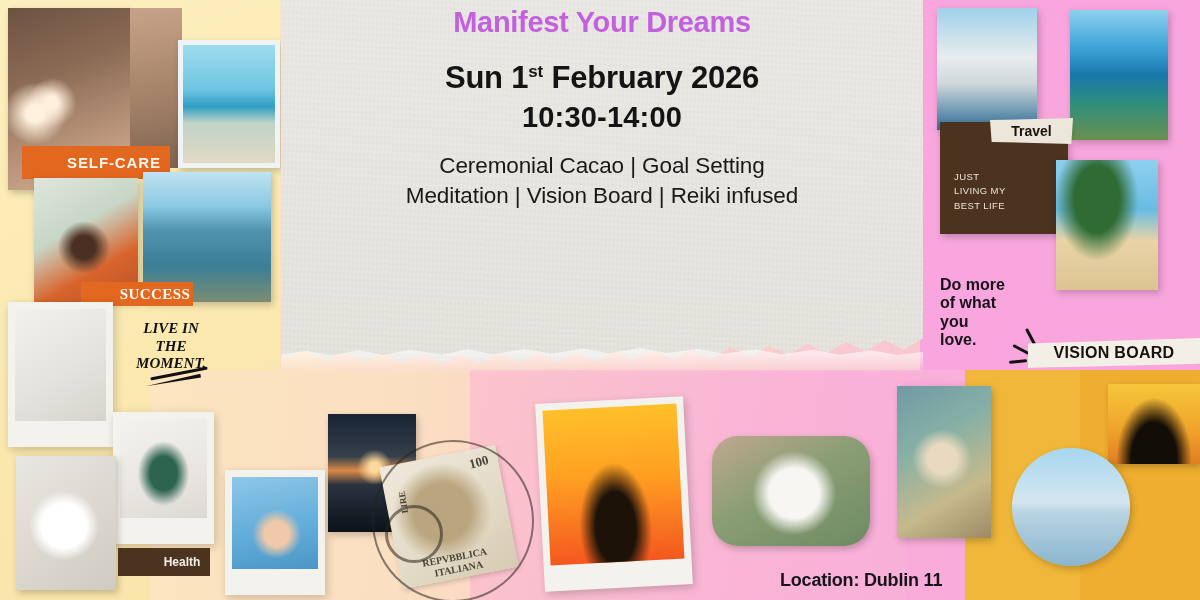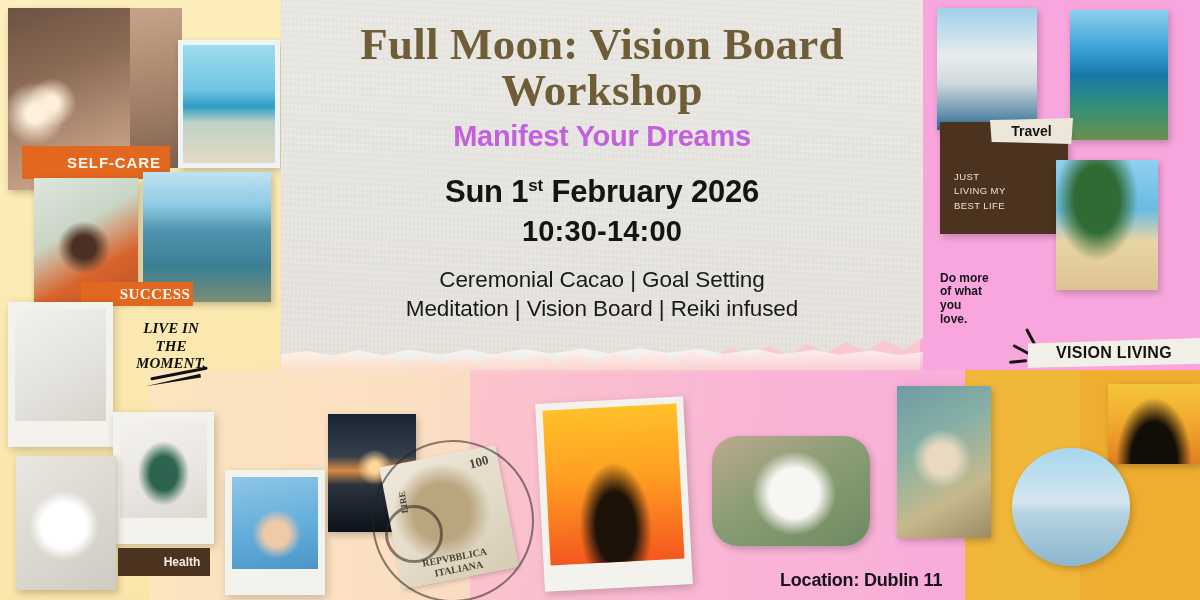--- a/index.html
+++ b/index.html
@@ -303,21 +303,20 @@
   </div>
 
   <div class="polaroid" style="left:225px;top:470px;width:100px;height:125px;">
     <div class="inner img-family"></div>
   </div>
 
   <div class="torn-paper"></div>
   <div class="torn-edge"></div>
 
   <div class="centre-text">
-    <div class="title">Full Moon: Vision Board Workshop</div>
     <div class="subtitle">Manifest Your Dreams</div>
     <div class="date">
       <span>Sun 1</span><sup>st</sup><span> February 2026</span>
     </div>
     <div class="time">10:30-14:00</div>
     <div class="feature">
       <div>Ceremonial Cacao | Goal Setting</div>
       <div>Meditation | Vision Board | Reiki infused</div>
     </div>
   </div>
@@ -332,34 +331,34 @@
 BEST LIFE</div>
   </div>
 
   <div class="tape-label" style="left:990px;top:118px;width:83px;height:26px;font-size:14px;
        clip-path:polygon(0% 8%,100% 0%,98% 100%,2% 92%);">
     <span>Travel</span>
   </div>
 
   <div class="ph img-palm shadow" style="left:1056px;top:160px;width:102px;height:130px;"></div>
 
-  <div class="blocktext" style="left:940px;top:258px;width:92px;font-size:12px;white-space:pre-line;">
+  <div class="blocktext" style="left:940px;top:258px;width:92px;font-size:16px;white-space:pre-line;">
     <span>Do more
 of what
 you
 love.</span>
   </div>
 
   <div class="spark" style="left:1012px;top:348px;width:18px;transform:rotate(28deg);"></div>
   <div class="spark" style="left:1009px;top:360px;width:18px;transform:rotate(-5deg);"></div>
   <div class="spark" style="left:1021px;top:336px;width:20px;transform:rotate(62deg);"></div>
 
   <div class="tape-label" style="left:1028px;top:338px;width:172px;height:30px;font-size:16px;letter-spacing:.3px;
        background:#f2efe6;clip-path:polygon(0% 18%,100% 0%,100% 86%,0% 100%);">
-    <span>VISION LIVING</span>
+    <span>VISION BOARD</span>
   </div>
 
   <div class="ph img-couple-silh shadow" style="left:1108px;top:384px;width:92px;height:80px;"></div>
 
   <div class="ph img-sunsetlake shadow" style="left:328px;top:414px;width:88px;height:118px;"></div>
 
   <div class="stamp" style="left:390px;top:455px;width:118px;height:124px;">
     <span class="v100">100</span>
     <span class="vlire">LIRE</span>
     <span class="vrep">REPVBBLICA</span>

